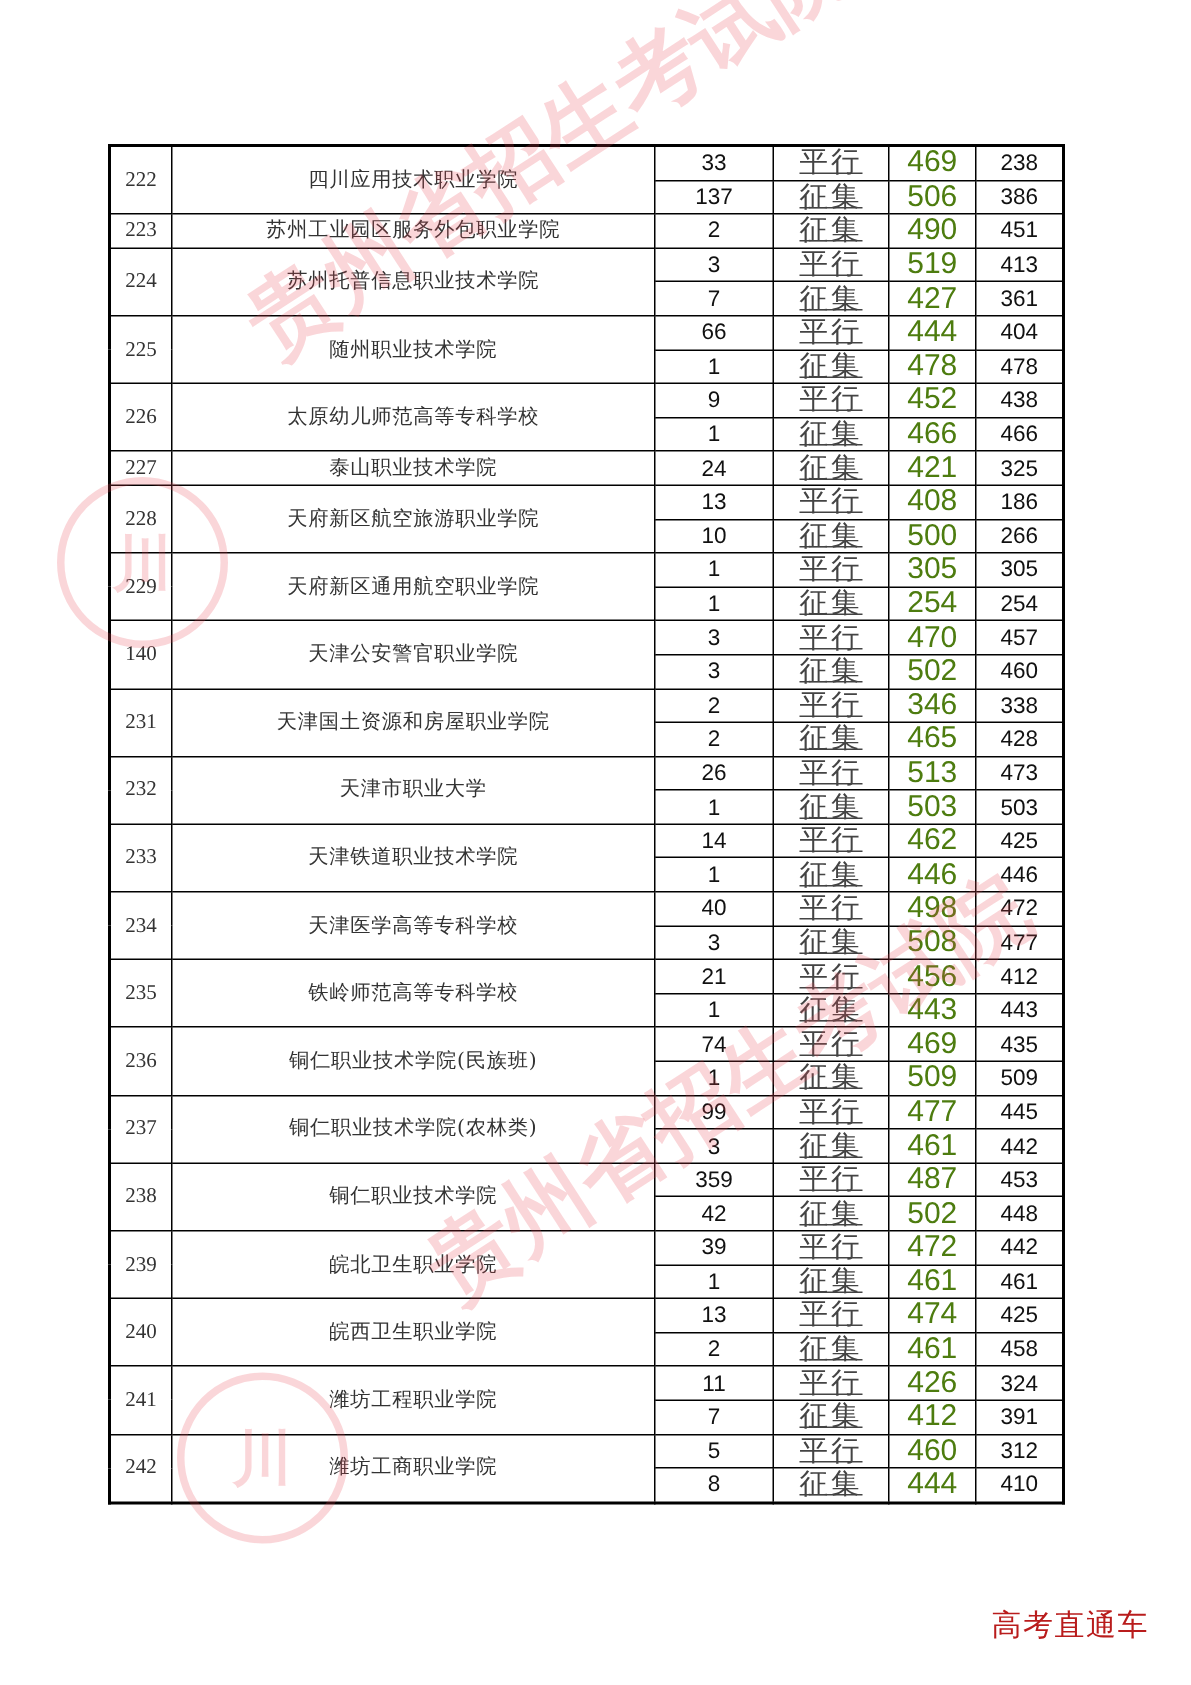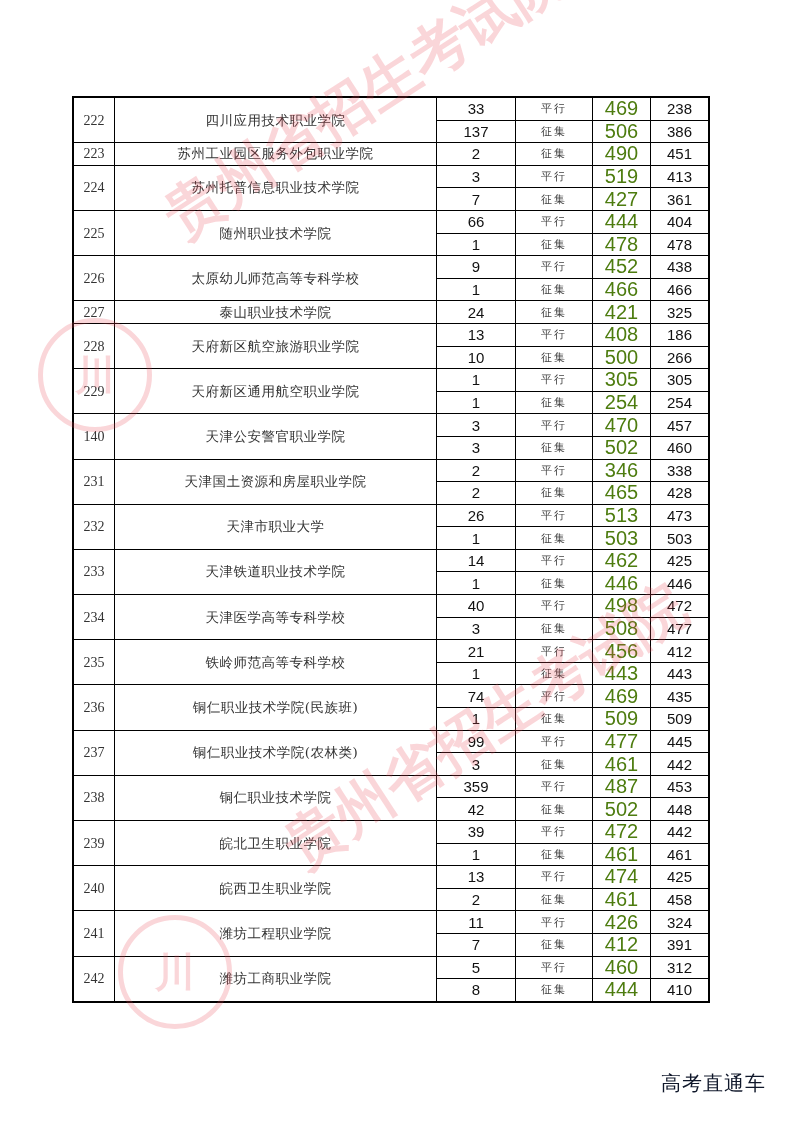--- a/index.html
+++ b/index.html
@@ -7,28 +7,28 @@
          font-family: "DejaVu Serif", "Liberation Serif", serif; color: #222; }
   .page { position: absolute; left: 0; top: 0; width: 794px; height: 1062px; }
   table.admit { position: absolute; left: 72px; top: 96px; border-collapse: collapse;
                 border: 2px solid #000; table-layout: fixed; }
   table.admit td { border: 1.6px solid #000; padding: 0; text-align: center;
                    vertical-align: middle; height: 21.6px; line-height: 21px; overflow: hidden;
                    white-space: nowrap; }
   td.num { width: 40px; font-family: "Liberation Serif", "DejaVu Serif", serif; font-size: 14px; color: #333; }
   td.name { width: 321px; font-family: "DejaVu Serif", "Liberation Serif", serif; font-size: 13.5px; color: #333; letter-spacing: 0.5px; margin-top: 32px; }
   td.plan { width: 78px; font-family: "Liberation Sans", "DejaVu Sans", sans-serif; font-size: 15px; color: #111; margin-left: 18px; }
-  td.batch { width: 76px; font-family: "DejaVu Serif", "Liberation Serif", serif; font-size: 11px; color: #444; letter-spacing: 2px; }
+  td.batch { width: 76px; font-family: "DejaVu Serif", "Liberation Serif", serif; font-size: 19px; color: #444; letter-spacing: 2px; text-decoration: underline; }
   td.hi { width: 57px; font-family: "Liberation Sans", "DejaVu Sans", sans-serif; font-size: 20px; color: #4d7c0f; }
   td.lo { width: 57px; font-family: "Liberation Sans", "DejaVu Sans", sans-serif; font-size: 15px; color: #111; }
   .footer { position: absolute; left: 0; width: 794px; top: 1056px; text-align: center;
             font-family: "DejaVu Serif", serif; font-size: 12px; color: #222; }
   .footer .n { font-family: "Liberation Sans", sans-serif; font-size: 13px; }
   .brand { position: absolute; right: 28px; top: 1070px; font-family: "DejaVu Sans", sans-serif;
-           font-size: 20px; color: #0f172a; letter-spacing: 1px; }
+           font-size: 20px; color: #b91c1c; letter-spacing: 1px; }
   .wm { position: absolute; pointer-events: none; color: rgba(230, 70, 80, 0.22);
         font-family: "DejaVu Sans", sans-serif; font-weight: bold; white-space: nowrap; }
   .wm1 { left: 150px; top: 190px; font-size: 58px; transform: rotate(-33deg); transform-origin: left top; }
   .wm2 { left: 270px; top: 820px; font-size: 58px; transform: rotate(-33deg); transform-origin: left top; }
   .seal { position: absolute; pointer-events: none; border: 5px solid rgba(230, 70, 80, 0.22);
           border-radius: 50%; color: rgba(230, 70, 80, 0.22); font-family: "DejaVu Sans", sans-serif;
           font-weight: bold; display: flex; align-items: center; justify-content: center; }
   .seal1 { left: 38px; top: 318px; width: 104px; height: 104px; font-size: 40px; }
   .seal2 { left: 118px; top: 915px; width: 104px; height: 104px; font-size: 40px; }
 </style>

